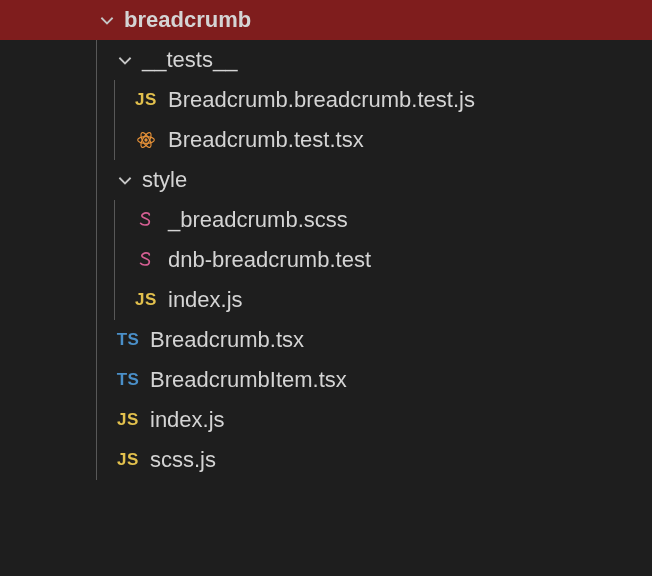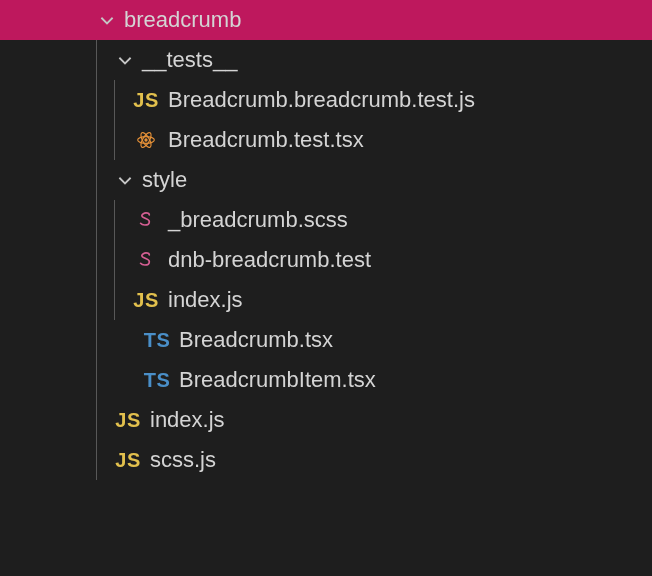--- a/index.html
+++ b/index.html
@@ -18,21 +18,22 @@
   .row {
     display: flex;
     align-items: center;
     height: 40px;
     font-size: 22px;
     white-space: nowrap;
     cursor: pointer;
     padding-right: 12px;
   }
   .row.header {
-    background: #be185d;
+    background: #7f1d1d;
+    font-weight: bold;
   }
   .indent {
     display: inline-block;
     height: 100%;
     flex: 0 0 auto;
   }
   .indent.guide {
     border-left: 1px solid #585858;
   }
   .chevron {
@@ -47,26 +48,26 @@
   }
   .chevron svg { width: 18px; height: 18px; }
   .fileicon {
     width: 28px;
     flex: 0 0 auto;
     display: inline-flex;
     align-items: center;
     justify-content: center;
     margin-right: 8px;
     font-weight: 700;
-    font-size: 20px;
+    font-size: 17px;
     letter-spacing: 0.5px;
   }
   .fileicon svg { width: 20px; height: 20px; }
   .ic-js  { color: #e2c04d; }
-  .ic-ts  { color: #4a8fc8; margin-left: 29px; }
+  .ic-ts  { color: #4a8fc8; }
   .ic-sass{ color: #d55f93; }
   .ic-react{ color: #e69138; }
   .label {
     color: #d4d4d4;
   }
   .header .label { color: #d4d4d4; }
 </style>
 </head>
 <body>
 

